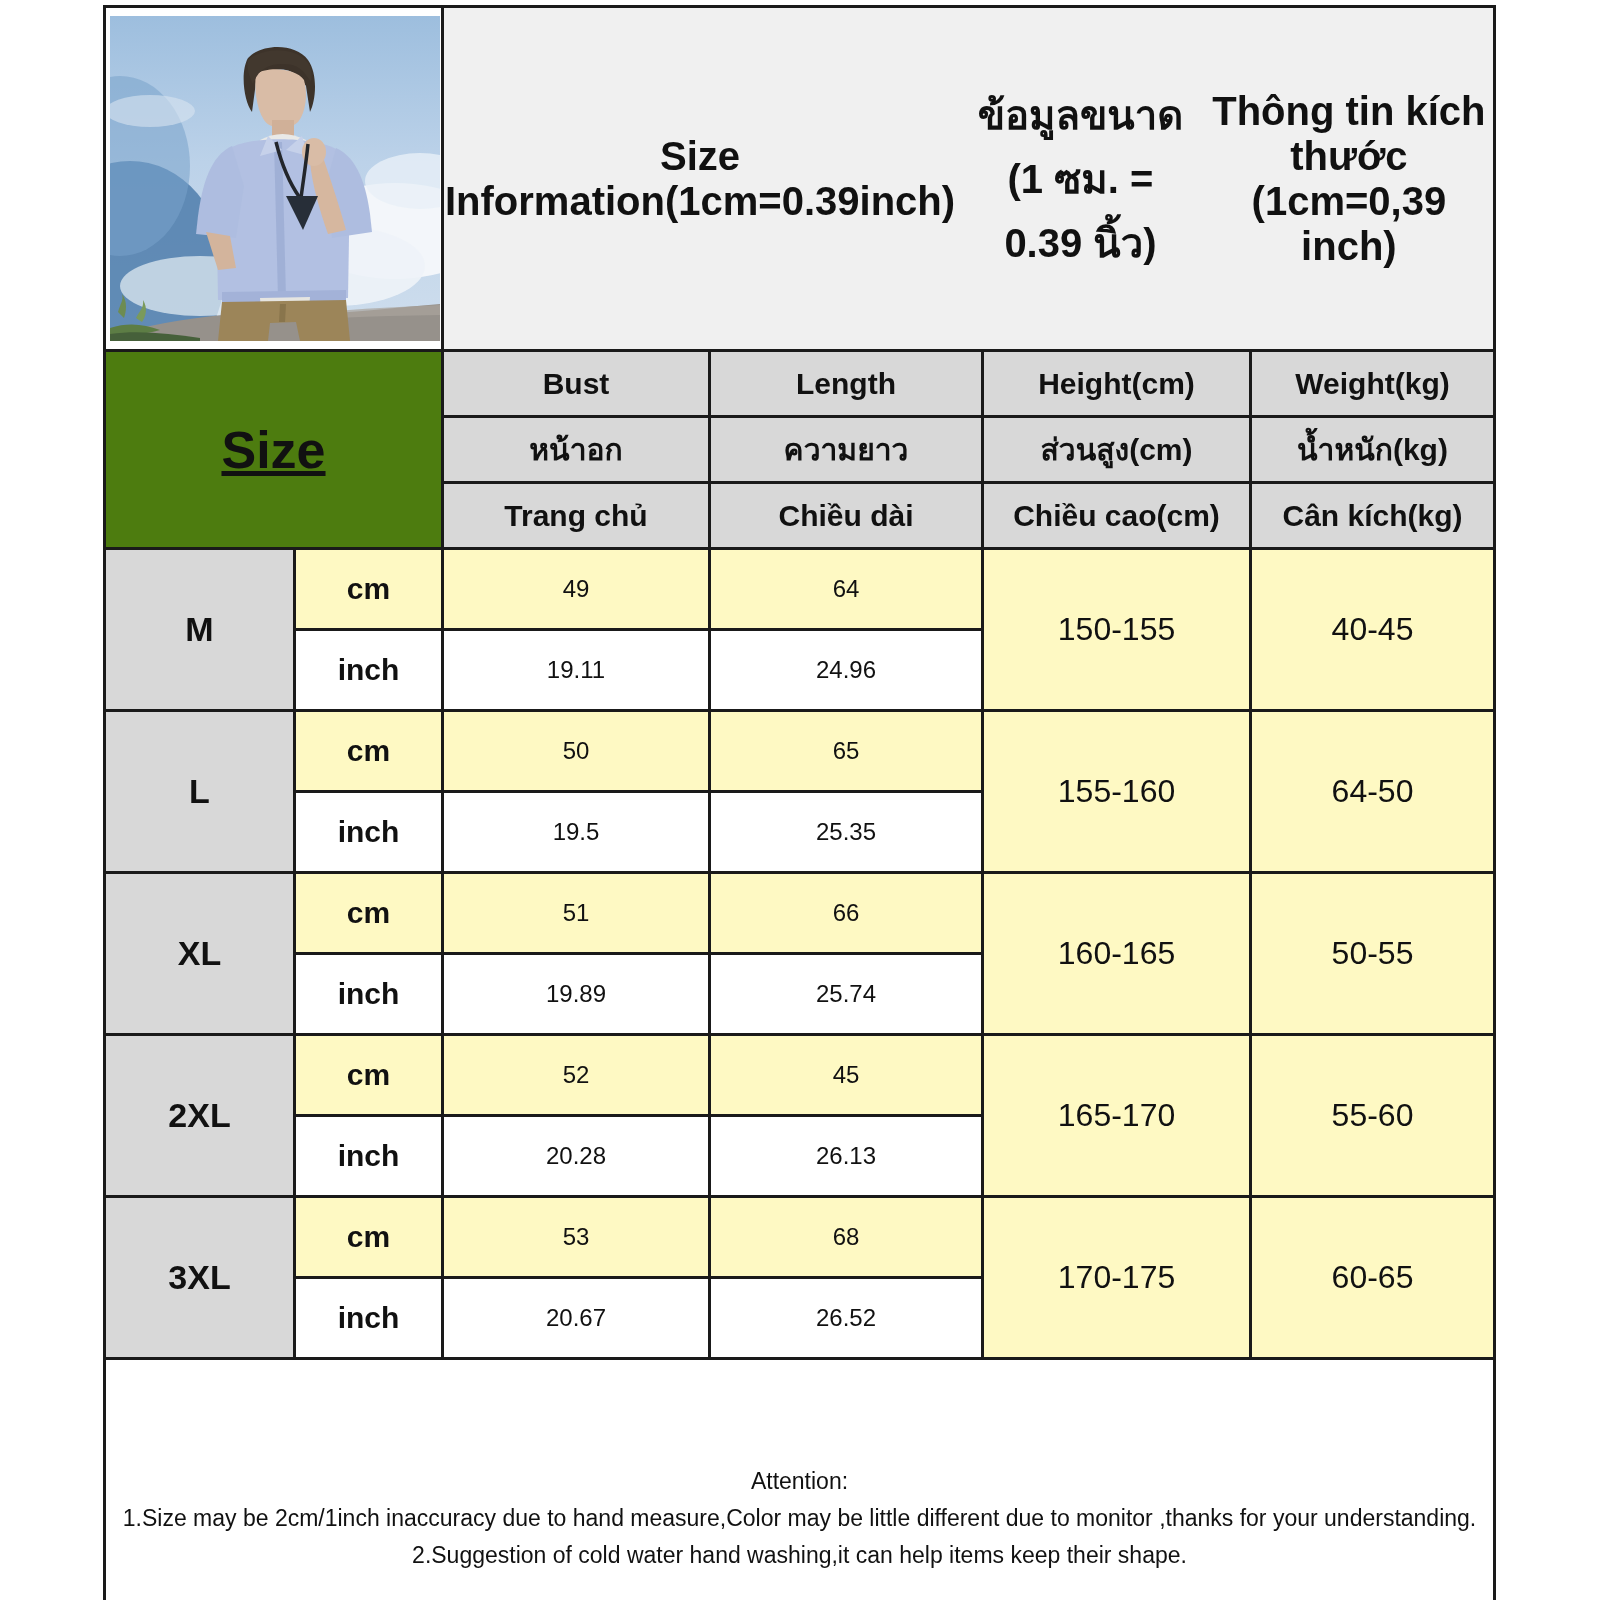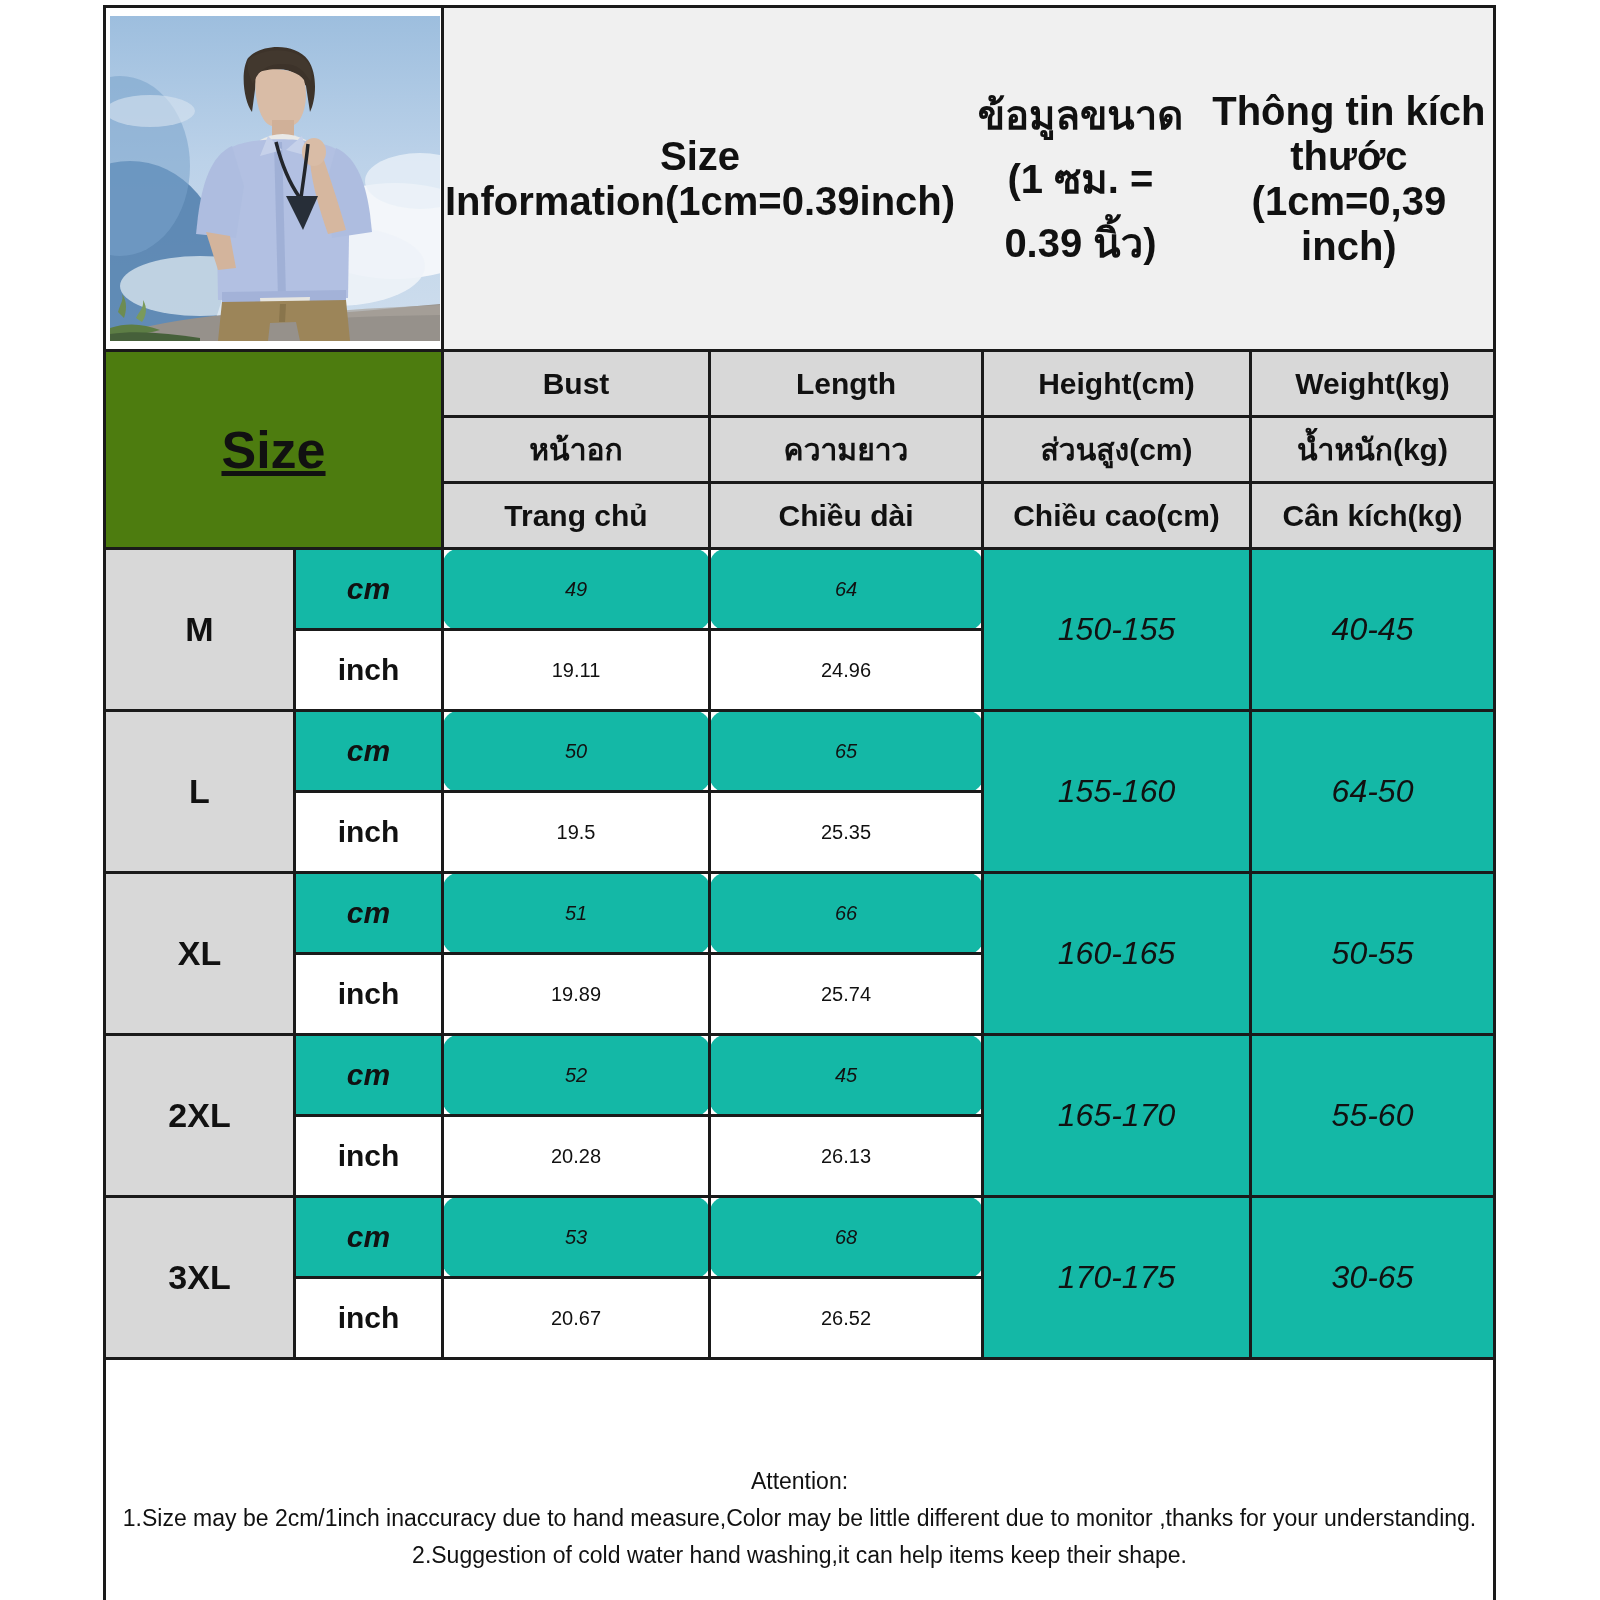--- a/index.html
+++ b/index.html
@@ -14,36 +14,36 @@
   table.size-chart{
     border-collapse:collapse;table-layout:fixed;width:1390px;
   }
   table.size-chart td{
     border:3px solid #1a1a1a;
     text-align:center;vertical-align:middle;
     overflow:hidden;
   }
   
   .bg-white{background:#ffffff;margin-left:44px;}
-  .bg-light{background:#14b8a6;font-style:italic;}
+  .bg-light{background:#fef9c3;}
 
   
   td.photo-cell{height:333px;background:#ffffff;padding:4px;}
   td.title-cell{background:#f0f0f0;}
   .title-stack{display:flex;flex-direction:row;gap:20px;align-items:center;justify-content:center;}
   .title-line{font-weight:bold;font-size:40px;letter-spacing:0px;}
 
   
   td.hdr{height:61px;font-weight:bold;font-size:30px;background:#d8d8d8;}
   td.size-hdr{font-weight:bold;font-size:52px;background:#4d7c0f;text-decoration:underline;}
 
   
   td.size-letter{font-weight:bold;font-size:34px;background:#d8d8d8;height:152px;}
   td.unit{font-weight:bold;font-size:30px;height:76px;}
-  td.val{font-size:20px;height:76px;border-radius:15px;}
+  td.val{font-size:24px;height:76px;}
   td.range{font-size:32px;}
 
   
   td.attention-cell{
     height:305px;text-align:left;vertical-align:top;background:#ffffff;
     padding:6px 10px;
   }
   .attn-line{font-size:23px;line-height:1.62;font-weight:normal;}
 
   svg{display:block;}
@@ -220,21 +220,21 @@
     <td class="val bg-white">20.28</td>
     <td class="val bg-white">26.13</td>
   </tr>
 
   <tr>
     <td class="size-letter" rowspan="2">3XL</td>
     <td class="unit bg-light">cm</td>
     <td class="val bg-light">53</td>
     <td class="val bg-light">68</td>
     <td class="range bg-light" rowspan="2">170-175</td>
-    <td class="range bg-light" rowspan="2">30-65</td>
+    <td class="range bg-light" rowspan="2">60-65</td>
   </tr>
   <tr>
     <td class="unit bg-white">inch</td>
     <td class="val bg-white">20.67</td>
     <td class="val bg-white">26.52</td>
   </tr>
 
   <tr>
     <td class="attention-cell" colspan="6">
       <div class="attn-line">Attention:</div>

